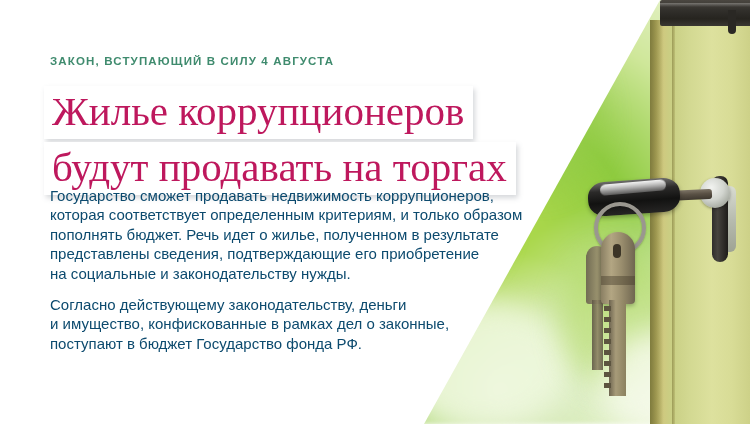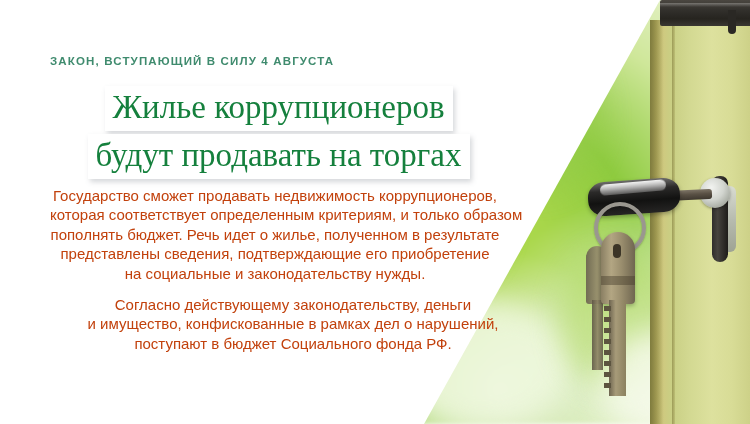--- a/index.html
+++ b/index.html
@@ -9,21 +9,20 @@
   }
 
   .card {
     position: relative;
     width: 750px;
     height: 424px;
     overflow: hidden;
     background: #ffffff;
     font-family: "Liberation Sans", sans-serif;
     box-sizing: border-box;
-    text-align: center;
   }
 
   
   .photo {
     position: absolute;
     inset: 0;
     overflow: hidden;
   }
 
   
@@ -294,43 +293,43 @@
 
   .headline {
     position: absolute;
     left: 44px;
     top: 86px;
     width: 470px;
   }
   .headline-line {
     display: inline-block;
     font-family: "Liberation Serif", "DejaVu Serif", serif;
-    font-size: 33px;
+    font-size: 41px;
     line-height: 1.0;
-    color: #15803d;
+    color: #be185d;
     background: #ffffff;
     padding: 5px 9px 7px 8px;
     margin-bottom: 3px;
     box-shadow: 2px 3px 5px rgba(120,125,135,0.30);
     white-space: nowrap;
   }
 
   .body-copy {
     position: absolute;
     left: 50px;
     top: 186px;
     width: 450px;
-    color: #c2410c;
+    color: #0c4a6e;
     font-size: 15px;
     line-height: 19.4px;
   }
   .body-copy p {
     margin: 0 0 12px 0;
   }
-  .body-copy p:last-child { margin-bottom: 0; margin-left: 36px; }
+  .body-copy p:last-child { margin-bottom: 0; }
   .body-line { display: block; white-space: nowrap; }
 </style>
 </head>
 <body>
 
 <div class="card">
 
   <div class="photo">
     <div class="photo-bokeh"></div>
     <div class="bokeh-blob bk1"></div>
@@ -380,19 +379,19 @@
     <div class="body-copy">
       <p>
         <span class="body-line">Государство сможет продавать недвижимость коррупционеров,</span>
         <span class="body-line">которая соответствует определенным критериям, и только образом</span>
         <span class="body-line">пополнять бюджет. Речь идет о жилье, полученном в результате</span>
         <span class="body-line">представлены сведения, подтверждающие его приобретение</span>
         <span class="body-line">на социальные и законодательству нужды.</span>
       </p>
       <p>
         <span class="body-line">Согласно действующему законодательству, деньги</span>
-        <span class="body-line">и имущество, конфискованные в рамках дел о нарушений,</span>
-        <span class="body-line">поступают в бюджет Социального фонда РФ.</span>
+        <span class="body-line">и имущество, конфискованные в рамках дел о законные,</span>
+        <span class="body-line">поступают в бюджет Государство фонда РФ.</span>
       </p>
     </div>
 
   </div>
 </div>
 
 </body></html>

